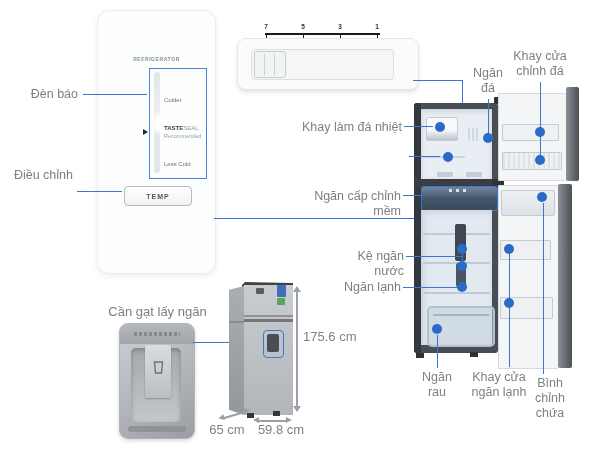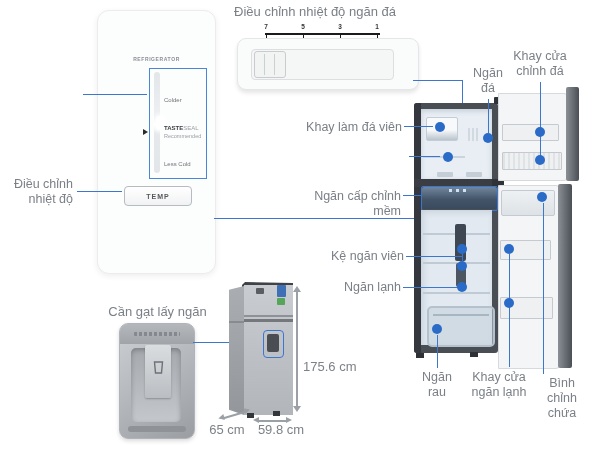--- a/index.html
+++ b/index.html
@@ -122,30 +122,29 @@
       <div class="p-txt" style="left:14px;top:28px;">Colder</div>
       <div style="position:absolute;left:14px;top:56px;font-size:6px;">
         <b style="color:#3c4043;">TASTE</b><span style="color:#9aa0a6;">SEAL</span>
       </div>
       <div class="p-sub" style="left:14px;top:64px;">Recommended</div>
       <div class="p-txt" style="left:14px;top:92px;">Less Cold</div>
     </div>
     <div class="tri" style="left:45px;top:118px;"></div>
     <div class="temp-btn">TEMP</div>
   </div>
+  <div class="co r" style="left:0;top:87px;width:78px;">Đèn báo</div>
   <div class="hl" style="left:83px;top:94px;width:64px;"></div>
-  <div class="co r" style="left:0;top:177px;width:73px;">
+  <div class="co r" style="left:0;top:168px;width:73px;">
     <div>Điều chỉnh</div>
-    <div>nhiệt độ</div>
   </div>
   <div class="hl" style="left:77px;top:191px;width:45px;"></div>
   <div class="hl" style="left:214px;top:218px;width:276px;"></div>
   <div class="bbox" style="left:489px;top:211px;width:7px;height:19px;border-width:1.2px;"></div>
 
-  <div class="co c" style="left:225px;top:4px;width:180px;font-size:13px;">Điều chỉnh nhiệt độ ngăn đá</div>
   <div class="sl-line"></div>
   <div class="sl-num" style="left:261px;">7</div>
   <div class="sl-num" style="left:298px;">5</div>
   <div class="sl-num" style="left:335px;">3</div>
   <div class="sl-num" style="left:372px;">1</div>
   <div class="sl-tick" style="left:266px;"></div>
   <div class="sl-tick" style="left:303px;height:6px;"></div>
   <div class="sl-tick" style="left:340px;"></div>
   <div class="sl-tick" style="left:377px;"></div>
   <div class="sl-panel">
@@ -191,31 +190,31 @@
   <div class="bin" style="left:502px;top:124px;width:55px;height:15px;"></div>
   <div class="bin seg" style="left:502px;top:152px;width:58px;height:16px;"></div>
   <div class="door-edge" style="left:566px;top:87px;width:13px;height:94px;"></div>
 
   <div class="door" style="left:498px;top:185px;width:60px;height:182px;border-radius:0 4px 4px 0;"></div>
   <div class="tank"></div>
   <div class="bin" style="left:500px;top:240px;width:49px;height:18px;"></div>
   <div class="bin" style="left:500px;top:297px;width:51px;height:20px;"></div>
   <div class="door-edge" style="left:558px;top:184px;width:14px;height:184px;"></div>
 
-  <div class="co r" style="left:290px;top:120px;width:112px;">Khay làm đá viên</div>
+  <div class="co r" style="left:290px;top:120px;width:112px;">Khay làm đá nhiệt</div>
   <div class="hl" style="left:404px;top:126px;width:29px;"></div>
   <div class="dot" style="left:435px;top:122px;"></div>
 
   <div class="hl" style="left:409px;top:156px;width:31px;"></div>
   <div class="dot" style="left:443px;top:152px;"></div>
 
   <div class="co r" style="left:283px;top:189px;width:118px;">Ngăn cấp chỉnh mềm</div>
   <div class="hl" style="left:403px;top:195px;width:18px;"></div>
 
-  <div class="co r" style="left:327px;top:249px;width:77px;">Kệ ngăn viên</div>
+  <div class="co r" style="left:327px;top:249px;width:77px;">Kệ ngăn nước</div>
   <div class="hl" style="left:406px;top:256px;width:56px;"></div>
   <div class="vl" style="left:462px;top:249px;height:18px;"></div>
   <div class="dot" style="left:457px;top:244px;"></div>
   <div class="dot" style="left:457px;top:261px;"></div>
 
   <div class="co r" style="left:330px;top:280px;width:71px;">Ngăn lạnh</div>
   <div class="hl" style="left:403px;top:287px;width:56px;"></div>
   <div class="dot" style="left:457px;top:282px;"></div>
 
   <div class="co c" style="left:463px;top:66px;width:50px;">
@@ -241,21 +240,21 @@
   <div class="dot" style="left:432px;top:324px;"></div>
 
   <div class="co c" style="left:465px;top:370px;width:68px;">
     <div>Khay cửa</div>
     <div>ngăn lạnh</div>
   </div>
   <div class="vl" style="left:509px;top:254px;height:113px;"></div>
   <div class="dot" style="left:504px;top:244px;"></div>
   <div class="dot" style="left:504px;top:298px;"></div>
 
-  <div class="co c" style="left:540px;top:376px;width:44px;">
+  <div class="co c" style="left:528px;top:376px;width:44px;">
     <div>Bình</div>
     <div>chỉnh</div>
     <div>chứa</div>
   </div>
   <div class="vl" style="left:543px;top:203px;height:171px;"></div>
   <div class="dot" style="left:537px;top:192px;"></div>
 
   <div class="co c" style="left:95px;top:304px;width:125px;font-size:13px;">Cần gạt lấy ngăn</div>
   <div class="disp">
     <div class="disp-cap">
@@ -283,21 +282,21 @@
     <div class="m-lab-green"></div>
     <div class="m-disp"></div>
     <div class="m-foot" style="left:18px;top:133px;"></div>
     <div class="m-foot" style="left:44px;top:131px;"></div>
   </div>
   <div class="bbox" style="left:263px;top:330px;width:19px;height:26px;border-radius:4px;"></div>
 
   <div class="dim-v" style="left:296px;top:289px;height:119px;"></div>
   <div class="arr" style="left:293px;top:286px;border-left:4px solid transparent;border-right:4px solid transparent;border-bottom:6px solid var(--dim);"></div>
   <div class="arr" style="left:293px;top:406px;border-left:4px solid transparent;border-right:4px solid transparent;border-top:6px solid var(--dim);"></div>
-  <div class="dim-txt" style="left:303px;top:359px;">175.6 cm</div>
+  <div class="dim-txt" style="left:303px;top:329px;">175.6 cm</div>
 
   <div style="position:absolute;left:219px;top:410px;width:31px;height:10px;transform:rotate(-16deg);">
     <div class="dim-h" style="left:3px;top:4px;width:25px;"></div>
     <div class="arr" style="left:-1px;top:1px;border-top:3.5px solid transparent;border-bottom:3.5px solid transparent;border-right:6px solid var(--dim);"></div>
     <div class="arr" style="left:26px;top:1px;border-top:3.5px solid transparent;border-bottom:3.5px solid transparent;border-left:6px solid var(--dim);"></div>
   </div>
   <div class="dim-txt" style="left:203px;top:422px;width:48px;text-align:center;">65 cm</div>
 
   <div style="position:absolute;left:254px;top:416px;width:37px;height:10px;">
     <div class="dim-h" style="left:3px;top:4px;width:31px;"></div>

